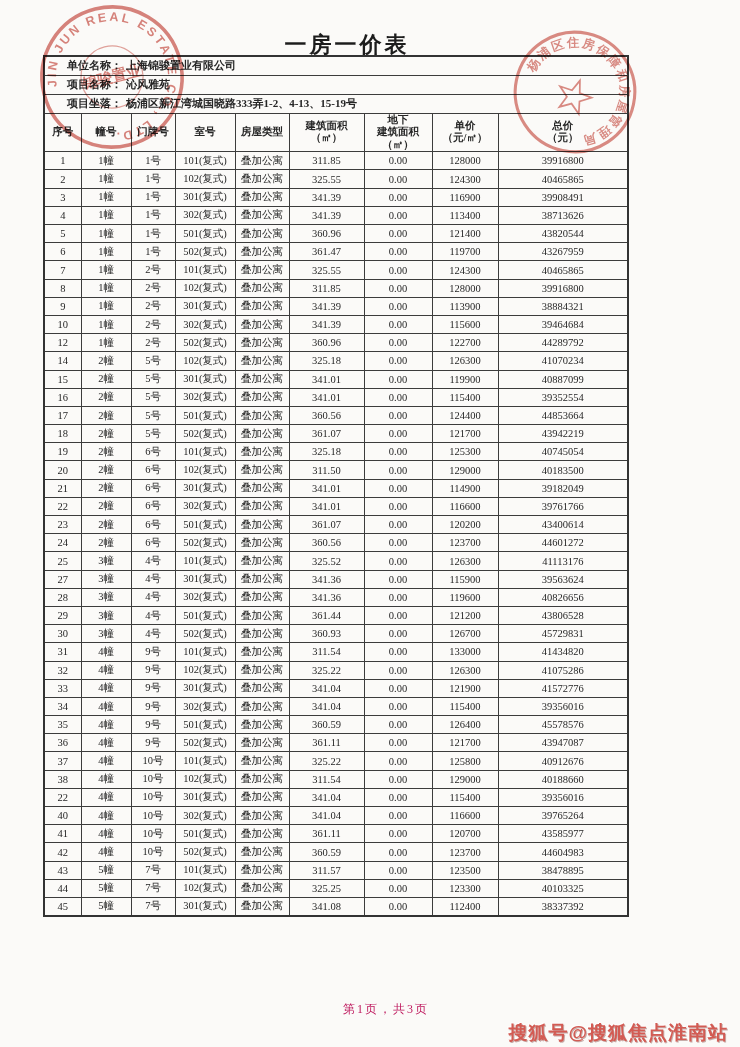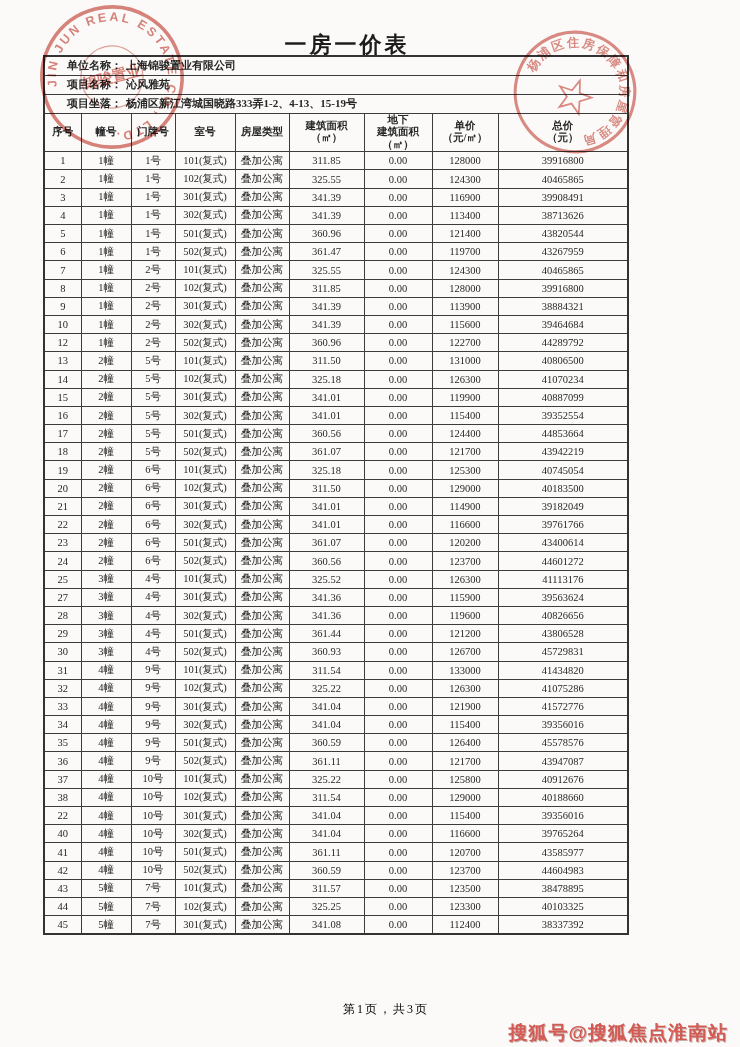--- a/index.html
+++ b/index.html
@@ -35,21 +35,21 @@
   tr.head-row{height:38px;}
   tr.head-row th{
     font-weight:600;font-size:10.5px;line-height:1.2;
     white-space:pre-line;
   }
   tbody.data tr{height:18.2px;}
   tbody.data td{font-size:10.5px;}
   .page-footer{
     position:absolute;left:0;top:1001px;width:740px;
     text-align:center;padding-left:32px;box-sizing:border-box;
-    font-size:12px;color:#000000;letter-spacing:2px;
+    font-size:12px;color:#be185d;letter-spacing:2px;
   }
   .sohu-mark{
     position:absolute;right:12px;top:1020px;
     font-family:"Liberation Sans", sans-serif;
     font-size:19px;font-weight:bold;letter-spacing:1px;
     color:#cf4a42;
     text-shadow:1px 1px 0 rgba(125,60,55,.45), -1px -1px 0 rgba(255,255,255,.85);
     opacity:.9;
   }
   .stamp{
@@ -224,31 +224,20 @@
         <td>1幢</td>
         <td>2号</td>
         <td>502(复式)</td>
         <td>叠加公寓</td>
         <td>360.96</td>
         <td>0.00</td>
         <td>122700</td>
         <td>44289792</td>
       </tr>
       <tr>
-        <td>13</td>
-        <td>2幢</td>
-        <td>5号</td>
-        <td>101(复式)</td>
-        <td>叠加公寓</td>
-        <td>311.50</td>
-        <td>0.00</td>
-        <td>131000</td>
-        <td>40806500</td>
-      </tr>
-      <tr>
         <td>14</td>
         <td>2幢</td>
         <td>5号</td>
         <td>102(复式)</td>
         <td>叠加公寓</td>
         <td>325.18</td>
         <td>0.00</td>
         <td>126300</td>
         <td>41070234</td>
       </tr>

